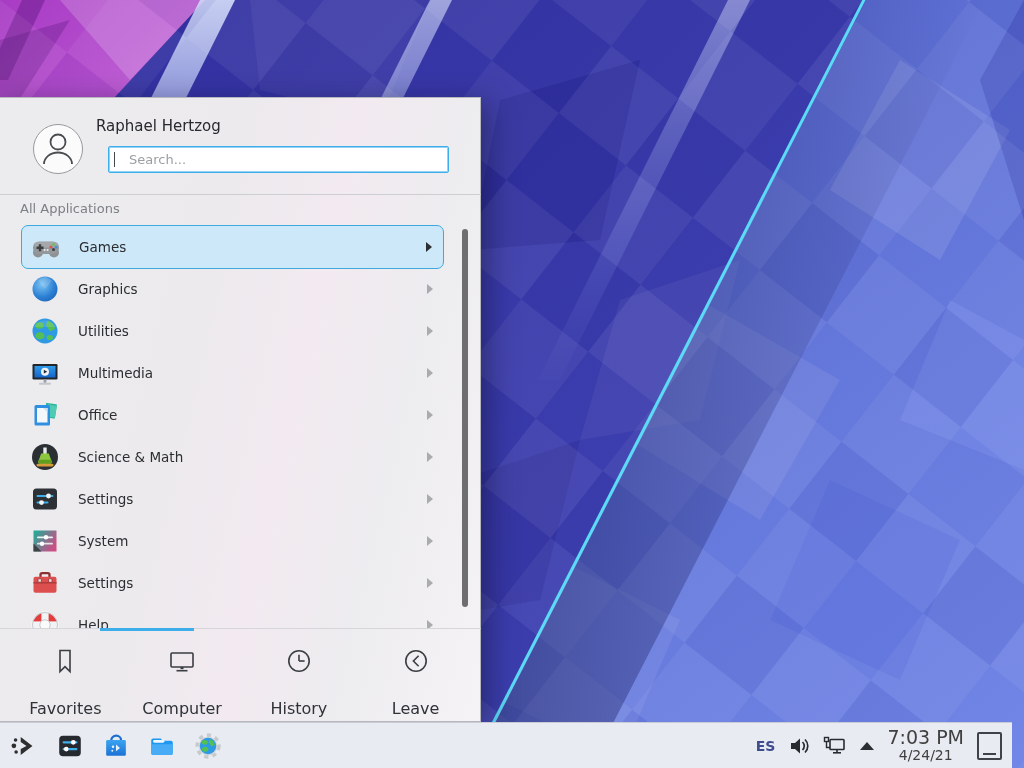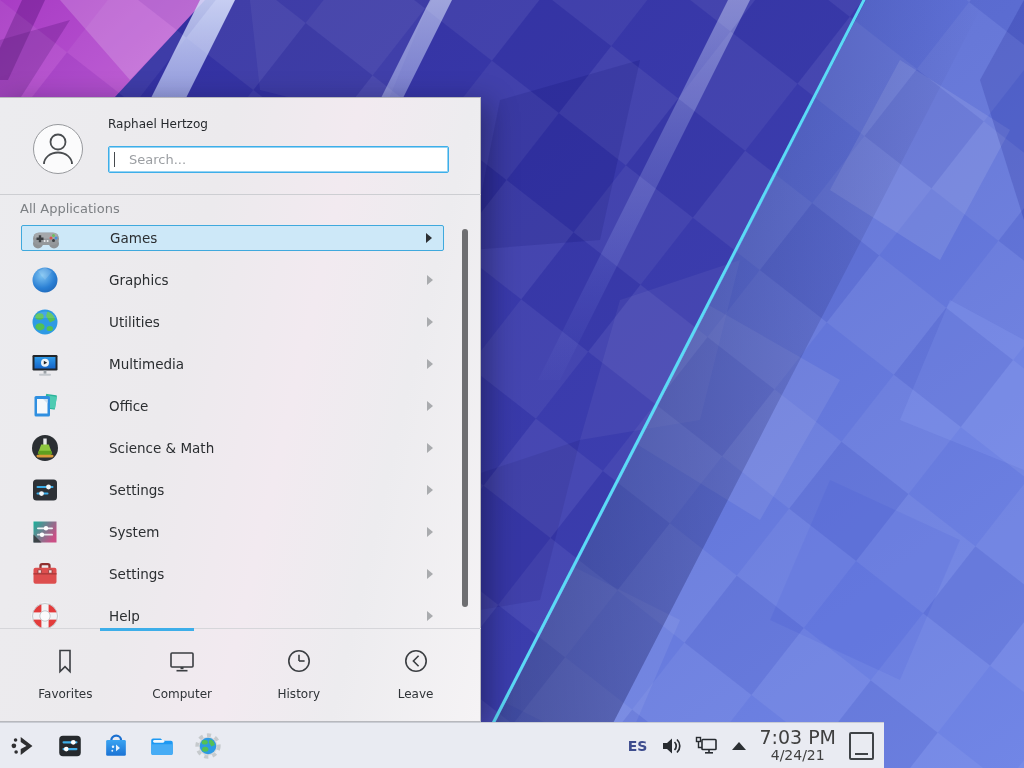--- a/index.html
+++ b/index.html
@@ -9,52 +9,52 @@
   .abs{position:absolute;}
   
   #wallpaper{left:0;top:0;width:1024px;height:768px;}
   
   #popup{left:0;top:97px;width:481px;height:625px;box-sizing:border-box;
          background:linear-gradient(103deg,#ececef 0%,#eceaed 38%,#f2eaf0 58%,#edecef 76%,#f5f3f5 100%);
          border:1px solid #b7b8bd;border-left:none;
          box-shadow:8px 6px 26px rgba(10,10,30,.38);}
   .avatar{left:33px;top:26px;width:50px;height:50px;border-radius:50%;
           background:#fbfbfc;border:1px solid #97999d;box-sizing:border-box;overflow:hidden;}
-  .user-name{left:108px;top:19px;font-size:12px;color:#26292d;}
+  .user-name{left:96px;top:19px;font-size:15px;color:#26292d;}
   .search-wrap{left:108px;top:48px;width:341px;height:27px;box-sizing:border-box;
                background:#fff;border:1px solid #3daee9;border-radius:2px;
                box-shadow:inset 0 0 0 1px rgba(61,174,233,.55);}
   .search-wrap input{border:none;outline:none;width:100%;height:100%;box-sizing:border-box;
                padding:0 20px;font-size:13px;color:#31363b;background:transparent;
                font-family:"DejaVu Sans","Liberation Sans",sans-serif;}
   .search-wrap input::placeholder{color:#9b9ea2;}
   .caret{left:5px;top:5px;width:1px;height:15px;background:#45494d;}
   .header-sep{left:0;top:96px;width:481px;height:1px;background:#cdced2;}
   .section-label{left:20px;top:103px;font-size:13px;color:#7d8084;}
   
   .list{left:0;top:120px;width:481px;height:410px;overflow:hidden;}
-  .cat-item{position:absolute;left:21px;width:423px;height:26px;border-radius:2px;
-            display:flex;align-items:center;box-sizing:border-box;gap:31px;}
+  .cat-item{position:absolute;left:21px;width:423px;height:44px;border-radius:7px;
+            display:flex;align-items:center;box-sizing:border-box;}
   .cat-item.sel{background:#cde8f8;border:1px solid #3fa9dd;}
   .cat-icon{width:32px;height:32px;margin-left:8px;flex:0 0 32px;}
   .cat-label{margin-left:17px;font-size:13.5px;color:#2b2e31;}
   .cat-arrow{margin-left:auto;margin-right:11px;width:0;height:0;
              border-top:5px solid transparent;border-bottom:5px solid transparent;
              border-left:6px solid #a9abae;}
   .cat-item.sel .cat-arrow{border-left-color:#2c2f33;}
   .scrollbar{left:462px;top:131px;width:6px;height:378px;background:#6e6e71;border-radius:3px;}
   
   .tabbar{left:0;top:530px;width:481px;height:94px;border-top:1px solid #d6d6da;
           display:flex;padding:0 7px;box-sizing:border-box;}
   .tab{flex:1;display:flex;flex-direction:column;align-items:center;padding-top:17px;}
   .tab svg{width:30px;height:30px;}
-  .tab-label{margin-top:11px;font-size:12px;color:#2f3337;}
+  .tab-label{margin-top:23px;font-size:16px;color:#2f3337;}
   .tab-indicator{left:100px;top:530px;width:94px;height:3px;background:#3daee9;}
   
-  #panel{left:0;top:722px;width:884px;height:46px;box-sizing:border-box;
+  #panel{left:0;top:722px;width:1012px;height:46px;box-sizing:border-box;
          background:#e9ebf2;border-top:1px solid #c9ccd4;
          display:flex;align-items:center;}
   .panel-apps{display:flex;gap:14px;margin-left:8px;align-items:center;}
   .papp{width:32px;height:32px;display:flex;align-items:center;justify-content:center;}
   .papp svg{width:30px;height:30px;}
   .tray{margin-left:auto;margin-right:10px;display:flex;align-items:center;gap:13px;}
   .kb-layout{font-size:14px;font-weight:bold;color:#3e4d8e;}
   .tray svg{display:block;}
   .tray-arrow{width:0;height:0;border-left:7px solid transparent;border-right:7px solid transparent;
               border-bottom:8px solid #2b2f33;}

